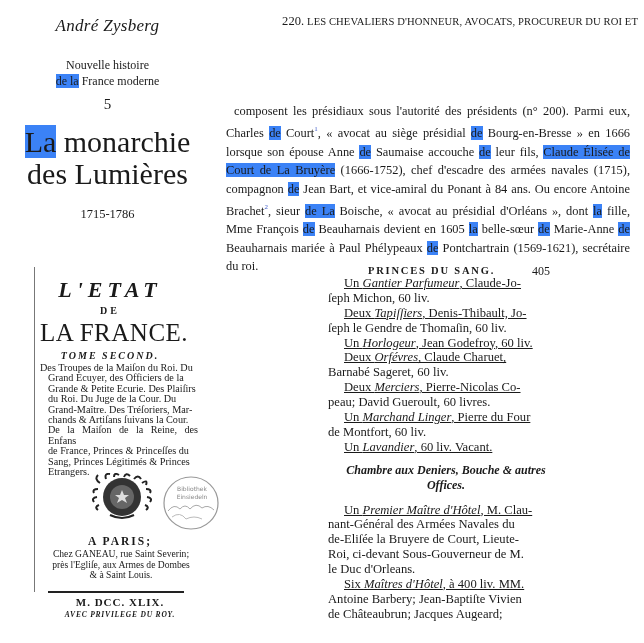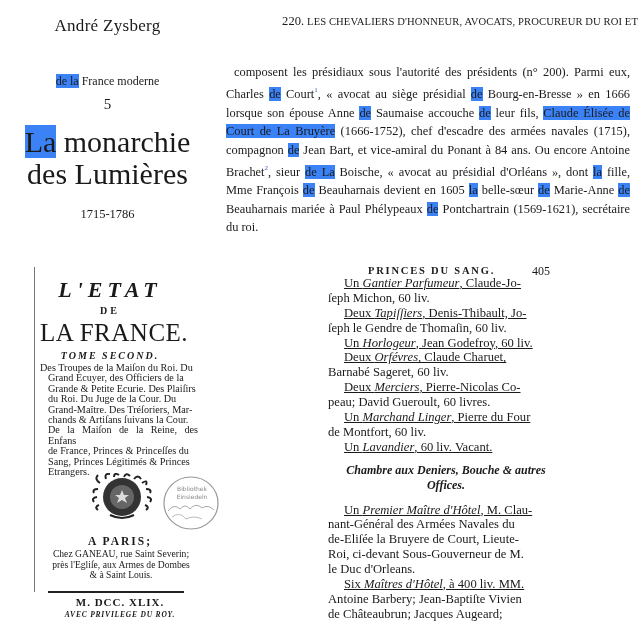--- a/index.html
+++ b/index.html
@@ -1,35 +1,35 @@
 <!DOCTYPE html>
 <html><head>
 <meta charset="utf-8">
 <style>
   html, body { margin:0; padding:0; background:#ffffff; }
   body { width:644px; height:643px; position:relative; overflow:hidden; color:#1a1a1a; font-family:"Liberation Serif", serif; }
   .hl { background:#3b82f6; }
 
   
   #cover { position:absolute; left:0; top:0; width:215px; height:230px; text-align:center; }
-  #cover .author { position:absolute; top:16px; left:0; width:100%; font-size:17px; letter-spacing:0.3px; }
+  #cover .author { position:absolute; top:16px; left:0; width:100%; font-size:17px; font-style:italic; letter-spacing:0.3px; }
   #cover .series1 { position:absolute; top:58px; left:0; width:100%; font-size:12px; }
   #cover .series2 { position:absolute; top:74px; left:0; width:100%; font-size:12px; }
   #cover .volnum { position:absolute; top:96px; left:0; width:100%; font-size:15px; }
   #cover .title1 { position:absolute; top:126px; left:0; width:100%; font-size:30px; line-height:32px; }
   #cover .title2 { position:absolute; top:158px; left:0; width:100%; font-size:30px; line-height:32px; }
   #cover .years { position:absolute; top:207px; left:0; width:100%; font-size:12.5px; }
 
   
   #modern { position:absolute; left:226px; top:0; width:412px; height:228px; }
   #modern .heading { position:absolute; top:13px; left:0; width:100%; text-align:right; font-weight:normal; font-size:10.6px; line-height:17px; letter-spacing:0.1px; }
   #modern .heading .num { font-size:12.5px; }
   #modern .body { position:absolute; top:63px; left:0; width:404px; font-size:12.4px; line-height:18.4px; text-align:justify; }
   #modern .body p { margin:0; }
-  #modern .body .indent { text-indent:8px; }
+  #modern .body .indent { text-indent:8px;margin-top:39px; }
   #modern sup { font-size:7px; vertical-align:6px; color:#3a58c8; }
 
   
   #oldtitle { position:absolute; left:0; top:255px; width:215px; height:388px; }
   #oldtitle .border { position:absolute; left:34px; top:12px; width:1px; height:325px; background:#777; }
   #oldtitle .l-etat { position:absolute; top:22px; left:0; width:220px; text-align:center; font-size:22px; font-style:italic; font-weight:bold; letter-spacing:5px; }
   #oldtitle .de { position:absolute; top:50px; left:0; width:220px; text-align:center; font-size:10px; font-weight:bold; letter-spacing:3px; }
   #oldtitle .france { position:absolute; top:64px; left:40px; width:160px; text-align:left; font-size:25px; letter-spacing:0.5px; }
   #oldtitle .tome { position:absolute; top:95px; left:0; width:220px; text-align:center; font-size:10px; font-style:italic; font-weight:bold; letter-spacing:2px; }
   #oldtitle .desc { position:absolute; top:108px; left:40px; width:158px; font-size:10.2px; line-height:10.4px; text-align:justify; }
@@ -44,20 +44,21 @@
   #oldpage .ln { white-space:nowrap; height:14.9px; }
   #oldpage .i1 { padding-left:16px;text-decoration:underline; }
   #oldpage em { font-style:italic; }
   #oldpage .section { text-align:center; font-style:italic; font-weight:bold; font-size:12px; }
 </style>
 </head>
 <body>
 
 <div id="cover">
   <div class="author">André Zysberg</div>
+  <div class="series1">Nouvelle histoire</div>
   <div class="series2"><span class="hl">de la</span><span> France moderne</span></div>
   <div class="volnum">5</div>
   <div class="title1"><span class="hl">La</span><span> monarchie</span></div>
   <div class="title2">des Lumières</div>
   <div class="years">1715-1786</div>
 </div>
 
 <div id="modern">
   <div class="heading">
     <div><span class="num">220.</span><span> LES CHEVALIERS D'HONNEUR, AVOCATS, PROCUREUR DU ROI ET</span></div>

